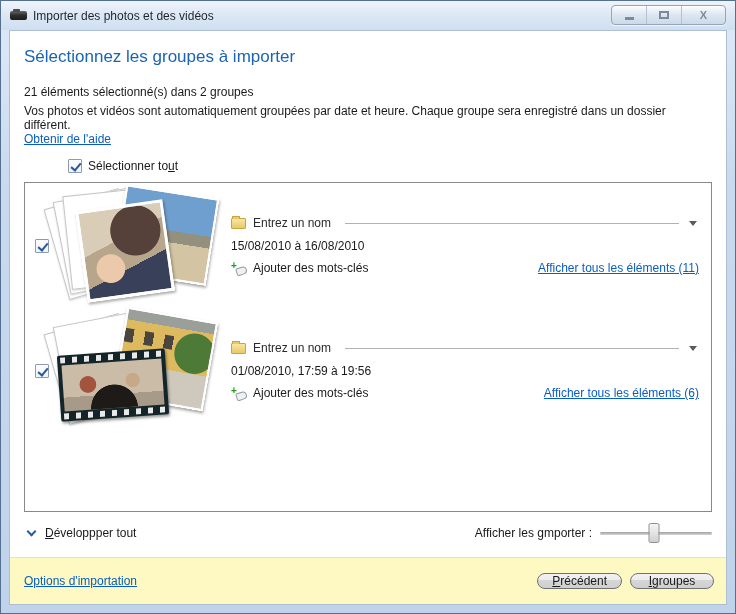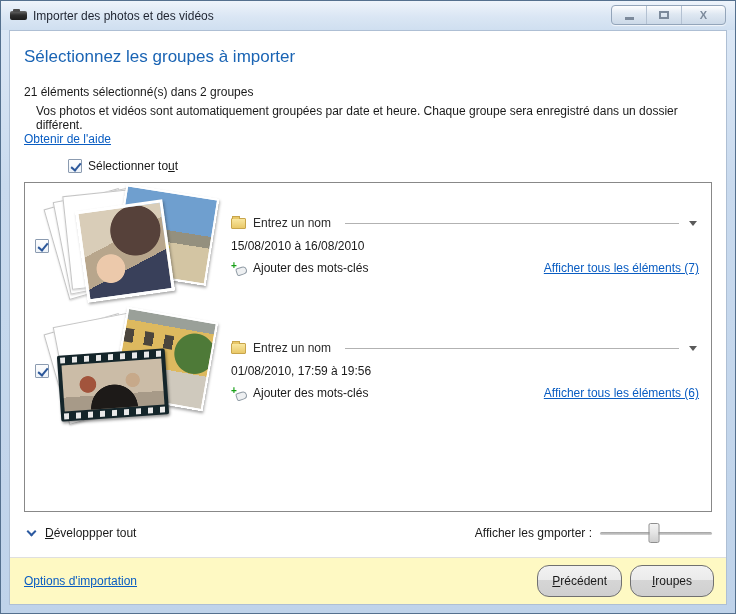--- a/index.html
+++ b/index.html
@@ -29,21 +29,21 @@
   .min-glyph { display:block; width:9px; height:3px; background:#7c8a9b; margin-top:6px; }
   .max-glyph { display:block; width:10px; height:8px; border:2px solid #7c8a9b; }
 
   
   .client { position:absolute; left:8px; top:29px; right:8px; bottom:8px;
     background:#fff; border:1px solid #aebfd4; overflow:hidden; }
   .main { padding:16px 14px 0 14px; }
 
   .page-title { font-size:17px; font-weight:normal; color:#1a64b4; margin-bottom:18px; }
   .summary { margin-bottom:5px; }
-  .desc { margin-bottom:0;margin-left:12px; }
+  .desc { margin-bottom:0; }
   a.link { color:#0a5dc2; text-decoration:underline; cursor:pointer; }
 
   .select-all-row { display:flex; align-items:center; gap:6px; margin-top:13px; margin-bottom:9px;margin-left:44px; }
 
   .checkbox { position:relative; width:14px; height:14px; background:linear-gradient(#fdfdfd,#eef3f9);
     border:1px solid #8b9bb0; border-radius:1px; flex:0 0 auto; }
   .checkbox.checked::after { content:""; position:absolute; left:2px; top:3px; width:8px; height:4px;
     border-left:2px solid #2b579a; border-bottom:2px solid #2b579a; transform:rotate(-50deg); }
 
   .accel { text-decoration:underline; }
@@ -119,21 +119,21 @@
   .slider-track { position:absolute; left:0; right:0; top:10px; height:3px; border-radius:2px;
     background:linear-gradient(#9f9f9f,#d6d6d6); box-shadow:0 1px 0 #fff; }
   .slider-thumb { position:absolute; left:48%; top:1px; width:11px; height:20px; transform:translateX(-50%);
     background:linear-gradient(#f4f4f4,#e6e6e6 45%,#cfcfcf); border:1px solid #8e8e8e; border-radius:2px;
     cursor:pointer; }
 
   
   .footer { position:absolute; left:0; right:0; bottom:0; height:47px; background:#fef9c3;
     border-top:1px solid #dfdfdf; display:flex; align-items:center; padding:0 12px 0 14px; }
   .footer-buttons { margin-left:auto; display:flex; gap:8px; }
-  .btn { min-width:84px; height:32px; padding:0 14px; font-size:12px; color:#1a1a1a;
+  .btn { min-width:84px; height:16px; padding:0 14px; font-size:12px; color:#1a1a1a;
     background:linear-gradient(#f2f2f2,#ebebeb 45%,#d6d6d6 46%,#cfcfcf); border:1px solid #707070;
     border-radius:12px; cursor:pointer; font-family:inherit; }
 </style>
 </head>
 <body>
 
 <div class="window">
 
   <div class="titlebar">
     <span class="camera-icon"></span>
@@ -181,21 +181,21 @@
               <span class="name-sep"></span>
               <span class="caret-down"></span>
             </div>
             <div class="date-line">15/08/2010 à 16/08/2010</div>
             <div class="tags-line">
               <span class="tag-icon">
                   <span class="tag-body"></span>
                   <span class="tag-plus">+</span>
                 </span>
               <span>Ajouter des mots-clés</span>
-              <a class="link show-all">Afficher tous les éléments (7)</a>
+              <a class="link show-all">Afficher tous les éléments (11)</a>
             </div>
           </div>
         </div>
 
         <div class="group-row">
           <span class="checkbox checked row-check"></span>
           <div class="stack">
             <div class="fan-card fc1"></div>
             <div class="fan-card fc2"></div>
             <div class="photo photo-street"></div>
@@ -234,18 +234,18 @@
             <div class="slider-thumb"></div>
           </div>
         </div>
       </div>
     </div>
 
     <div class="footer">
       <a class="link">Options d'importation</a>
       <div class="footer-buttons">
         <button class="btn"><span class="accel">P</span><span>récédent</span></button>
-        <button class="btn"><span class="accel">I</span><span>roupes</span></button>
+        <button class="btn"><span class="accel">I</span><span>groupes</span></button>
       </div>
     </div>
   </div>
 
 </div>
 
 </body></html>

